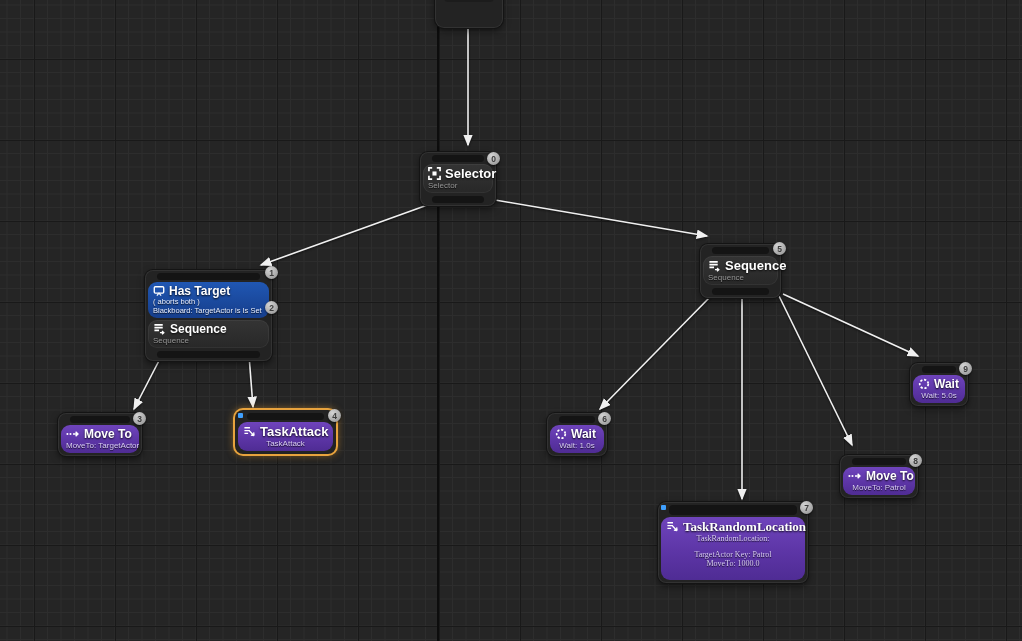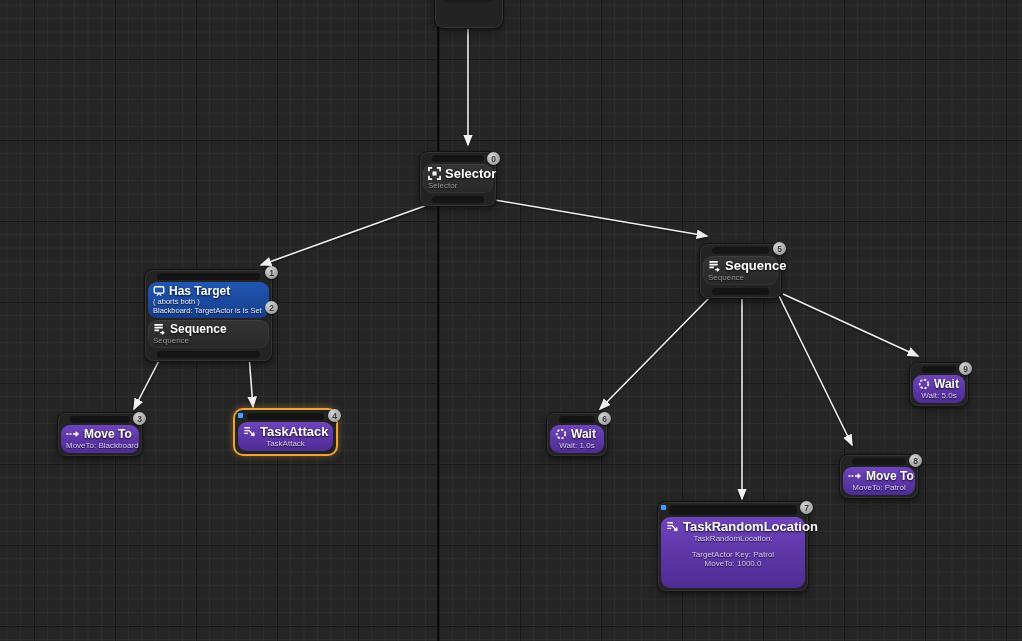--- a/index.html
+++ b/index.html
@@ -137,21 +137,21 @@
     <div class="pin"></div>
     <div class="body purple">
       <div class="title sm">
         <svg class="icon" width="14" height="10" viewBox="0 0 15 10">
           <circle cx="1.5" cy="5" r="1.1" fill="#fff"></circle>
             <circle cx="4.8" cy="5" r="1.1" fill="#fff"></circle>
           <path d="M7.5 5 h5 M10.3 2.6 L12.8 5 L10.3 7.4" stroke="#fff" stroke-width="1.5" fill="none"></path>
         </svg>
         <span>Move To</span>
       </div>
-      <div class="sub">MoveTo: Blackboard</div>
+      <div class="sub">MoveTo: TargetActor</div>
     </div>
   </div>
 
   <div class="node selected" style="left:235px;top:410px;width:101px;">
     <div class="bp-flag"></div>
     <div class="badge" style="right:-5px;top:-1px;">4</div>
     <div class="pin"></div>
     <div class="body purple">
       <div class="title">
         <svg class="icon" width="13" height="12" viewBox="0 0 14 13">
@@ -175,21 +175,21 @@
         <span>Wait</span>
       </div>
       <div class="sub">Wait: 1.0s</div>
     </div>
   </div>
 
   <div class="node" style="left:658px;top:502px;width:150px;">
     <div class="bp-flag"></div>
     <div class="badge" style="right:-5px;top:-1px;">7</div>
     <div class="pin tall"></div>
-    <div class="body purple" style="padding-bottom:20px;">
+    <div class="body purple" style="padding-bottom:12px;font-family:Liberation Serif, serif;">
       <div class="title">
         <svg class="icon" width="13" height="12" viewBox="0 0 14 13">
           <path d="M1.5 2 h6 M1.5 5 h6 M1.5 8 h4" stroke="#fff" stroke-width="1.6" fill="none"></path>
           <path d="M7 5.5 L12 10.5 M12 10.5 l-0.5 -3.5 M12 10.5 l-3.5 -0.5" stroke="#fff" stroke-width="1.4" fill="none"></path>
         </svg>
         <span>TaskRandomLocation</span>
       </div>
       <div class="sub">TaskRandomLocation:</div>
       <div class="gap"></div>
       <div class="sub">TargetActor Key: Patrol</div>

